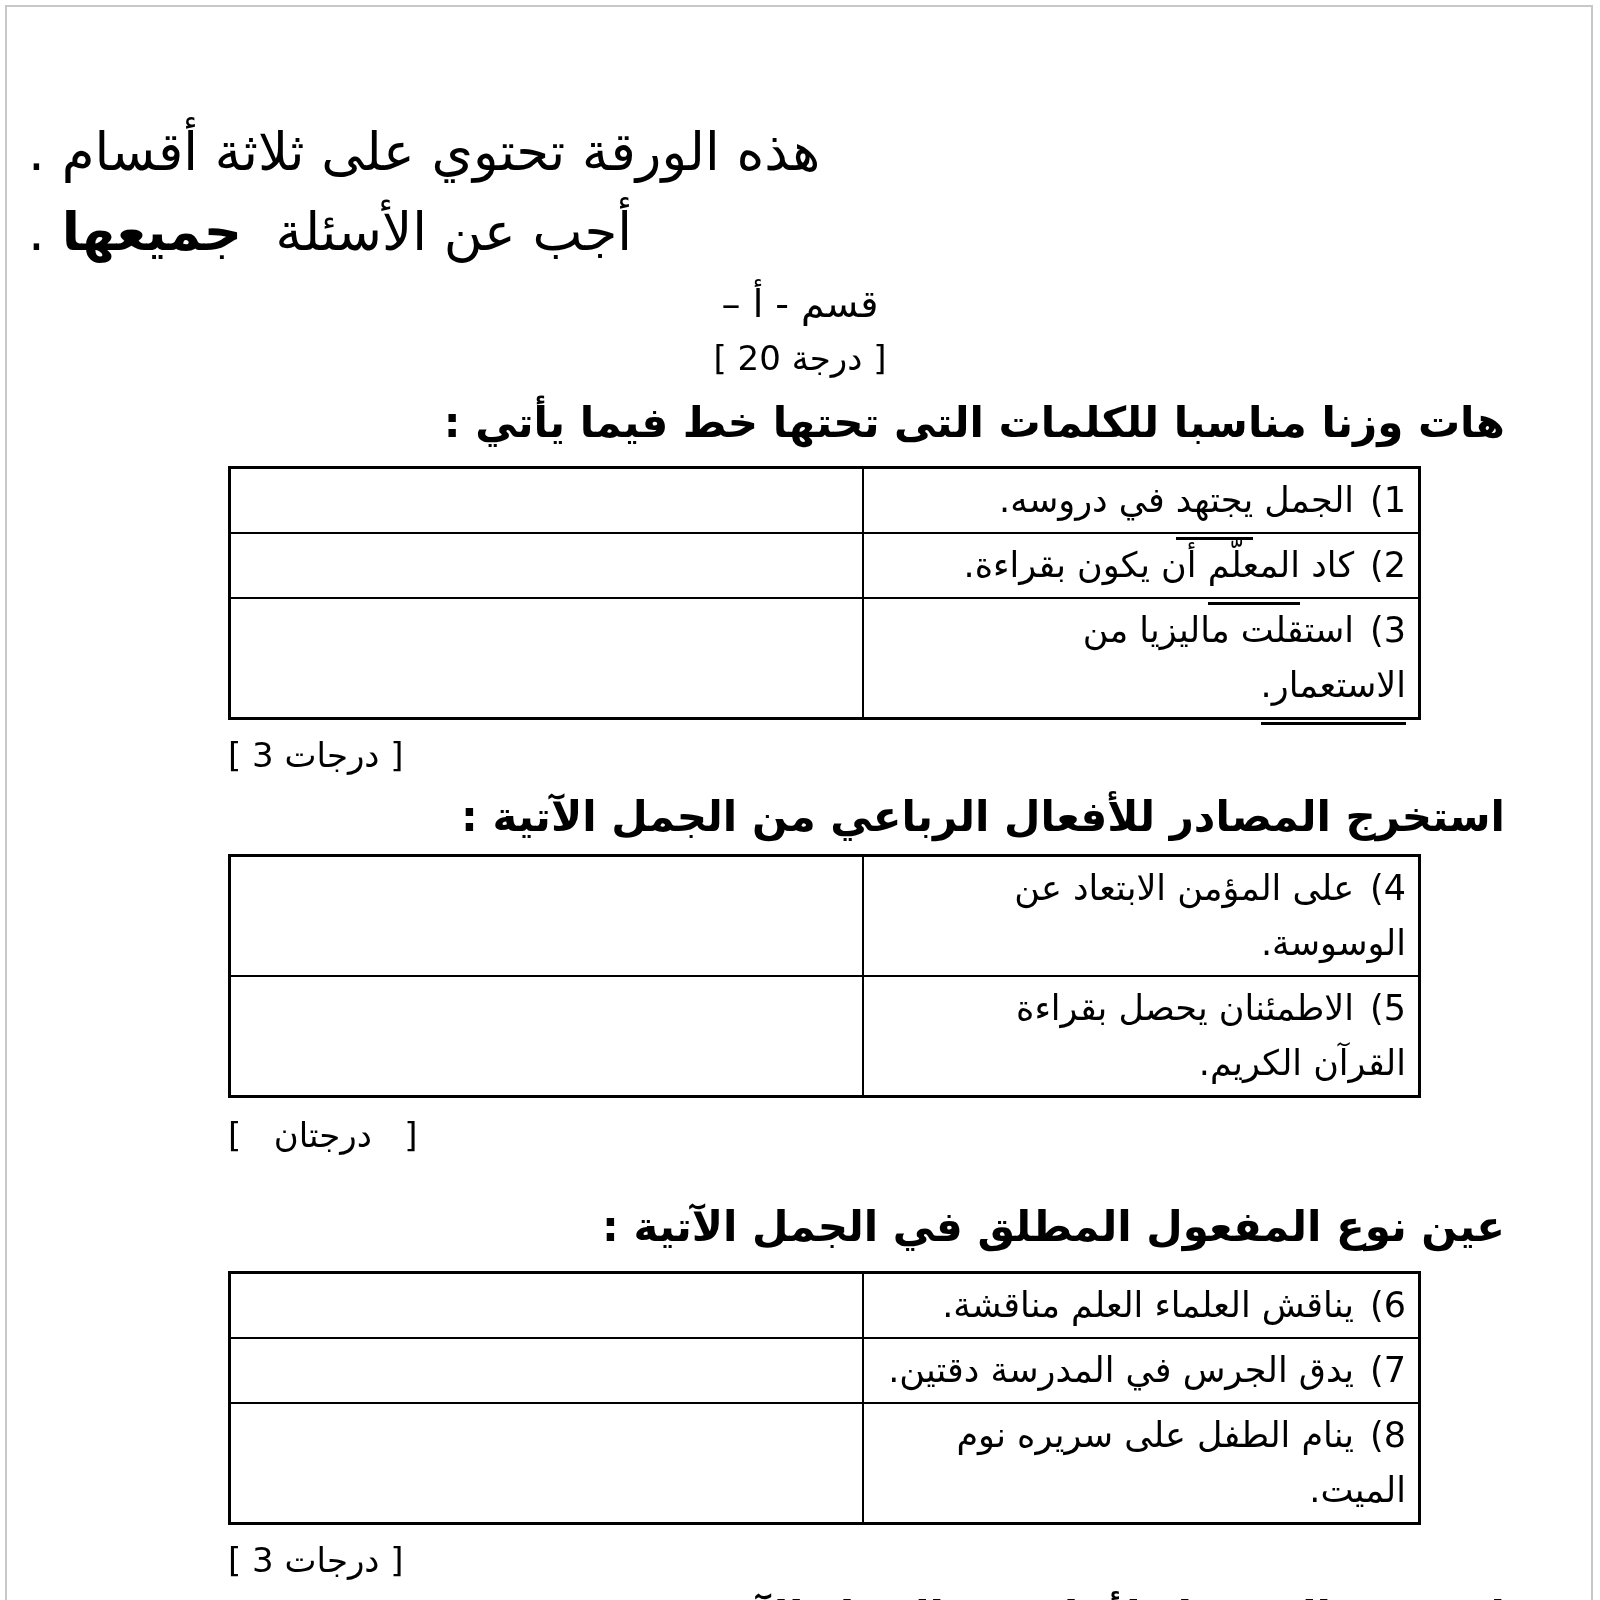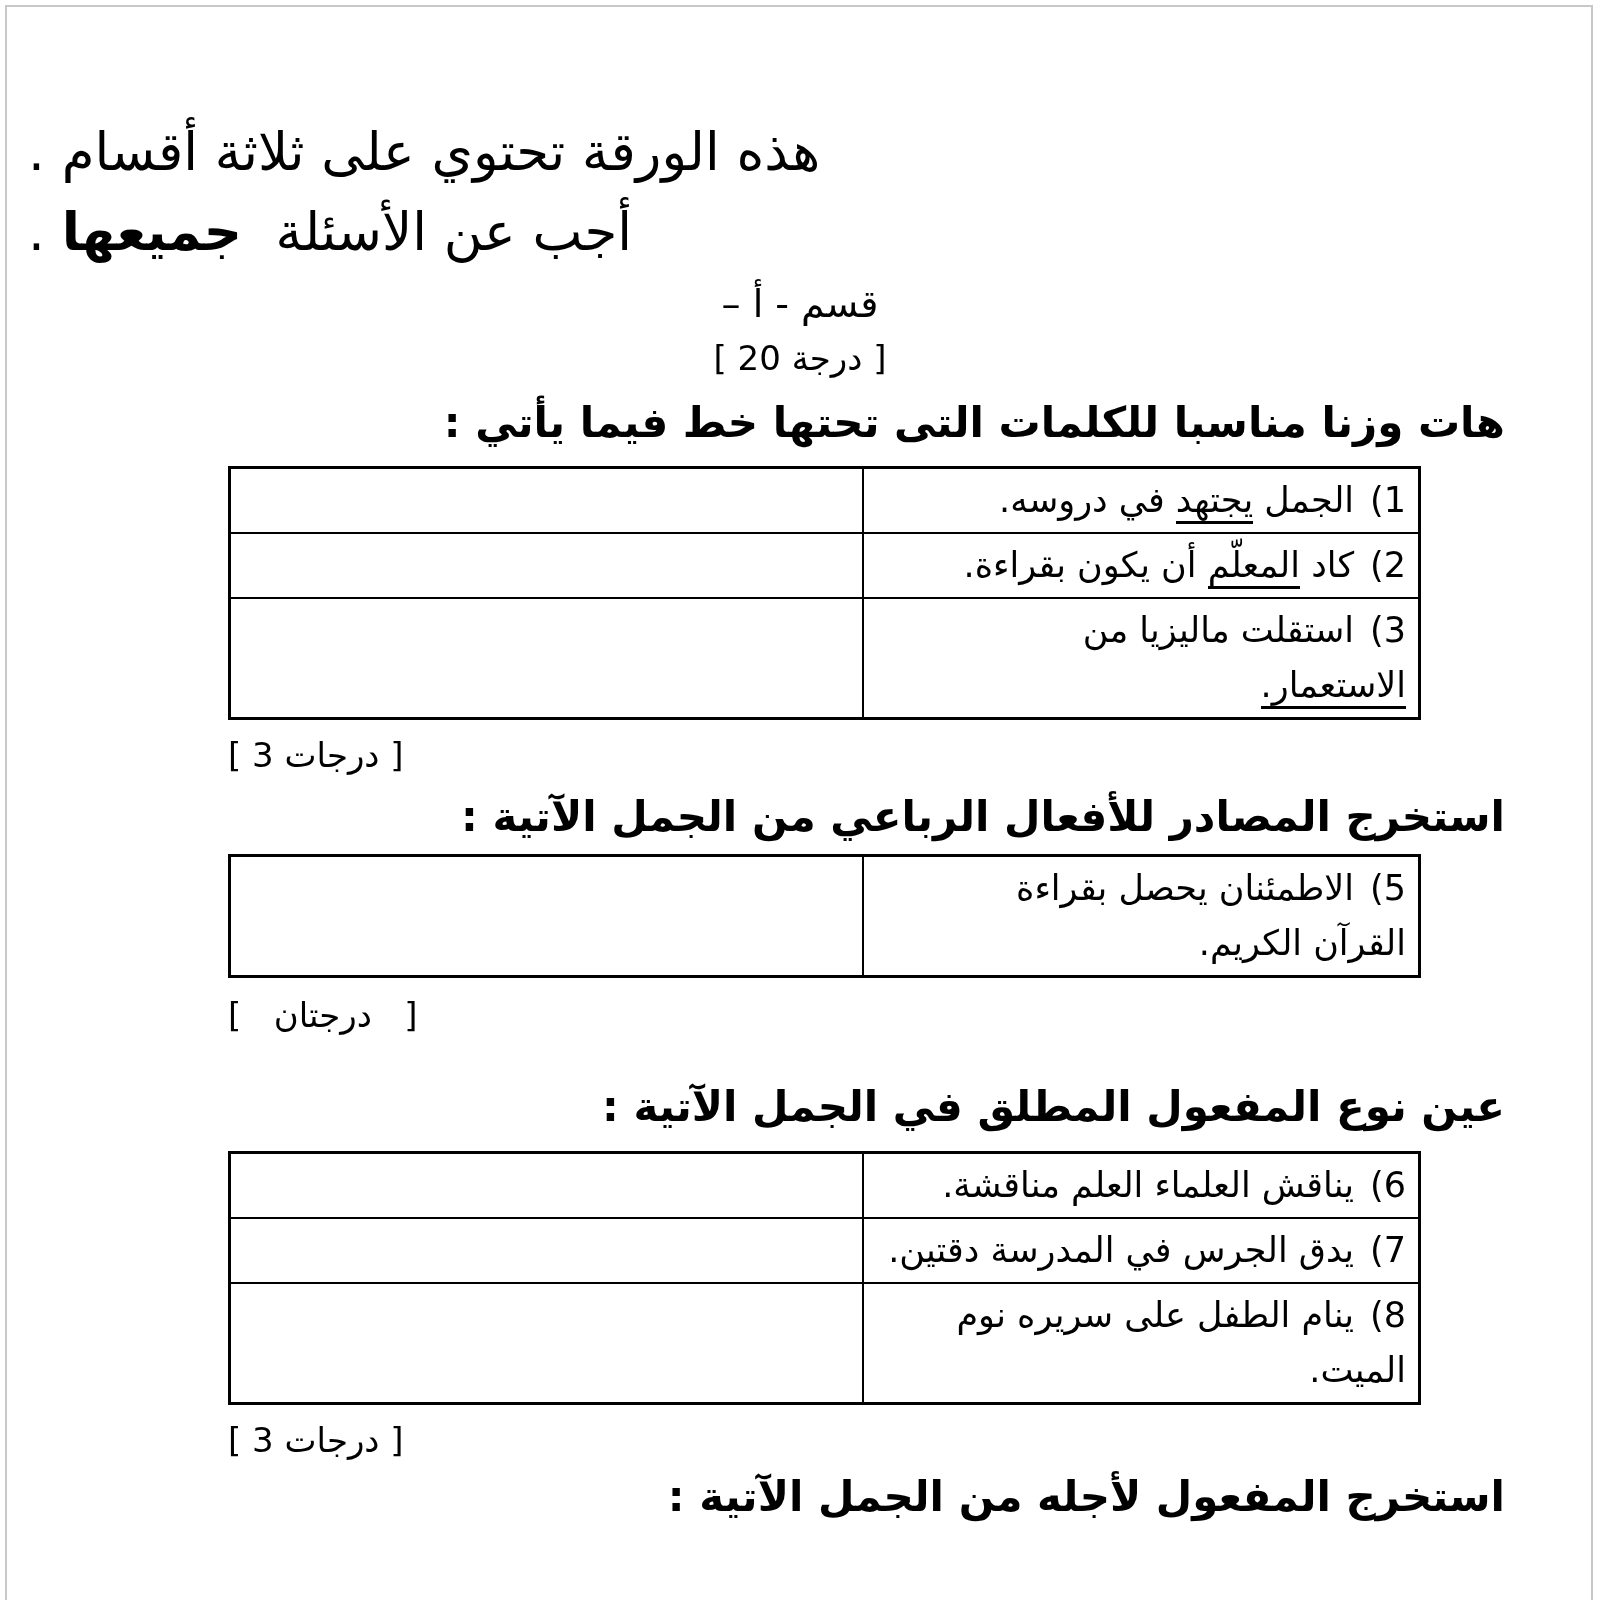--- a/index.html
+++ b/index.html
@@ -33,21 +33,21 @@
     direction:rtl; border:3px solid #000;
   }
   table.qt td { border:2px solid #000; vertical-align:top; }
   td.q {
     font-size:35px; line-height:55px; white-space:nowrap;
     padding:4px 12px 4px 6px; height:60px;
   }
   td.a { height:60px; }
   tr.tall td { height:112px; }
   .num { margin-left:16px; }
-  .ul { border-bottom:3px solid #000; padding-bottom:1px;margin-top:44px; }
+  .ul { border-bottom:3px solid #000; padding-bottom:17px;margin-top:44px; }
   .marks { font-size:34px; line-height:50px; margin:10px 0 0 228px; }
   #m2 { margin-top:12px; }
   #m3 { margin-top:10px; }
   #h2head { margin-top:6px; }
   #h3head { margin-top:36px; }
   #h4head { margin-top:4px; line-height:56px; }
   #t2 { margin-top:6px; }
   #t3 { margin-top:13px;border-radius:11px; }
 </style>
 </head>
@@ -89,20 +89,24 @@
 <div class="marks" id="m1" dir="ltr">[ 3 درجات ]</div>
 
 <div class="qhead" id="h2head">استخرج المصادر للأفعال الرباعي من الجمل الآتية :</div>
 <table class="qt" id="t2">
   <colgroup>
       <col style="width:557px">
       <col style="width:633px">
     </colgroup>
   <tbody>
       <tr class="tall">
+        <td class="q" dir="rtl"><span class="num">4)</span><span>على المؤمن الابتعاد عن</span><br><span>الوسوسة.</span></td>
+        <td class="a"></td>
+      </tr>
+      <tr class="tall">
         <td class="q" dir="rtl"><span class="num">5)</span><span>الاطمئنان يحصل بقراءة</span><br><span>القرآن الكريم.</span></td>
         <td class="a"></td>
       </tr>
     </tbody>
 </table>
 <div class="marks" id="m2" dir="ltr">[ &nbsp;&nbsp;درجتان&nbsp;&nbsp; ]</div>
 
 <div class="qhead" id="h3head">عين نوع المفعول المطلق في الجمل الآتية :</div>
 <table class="qt" id="t3">
   <colgroup>

